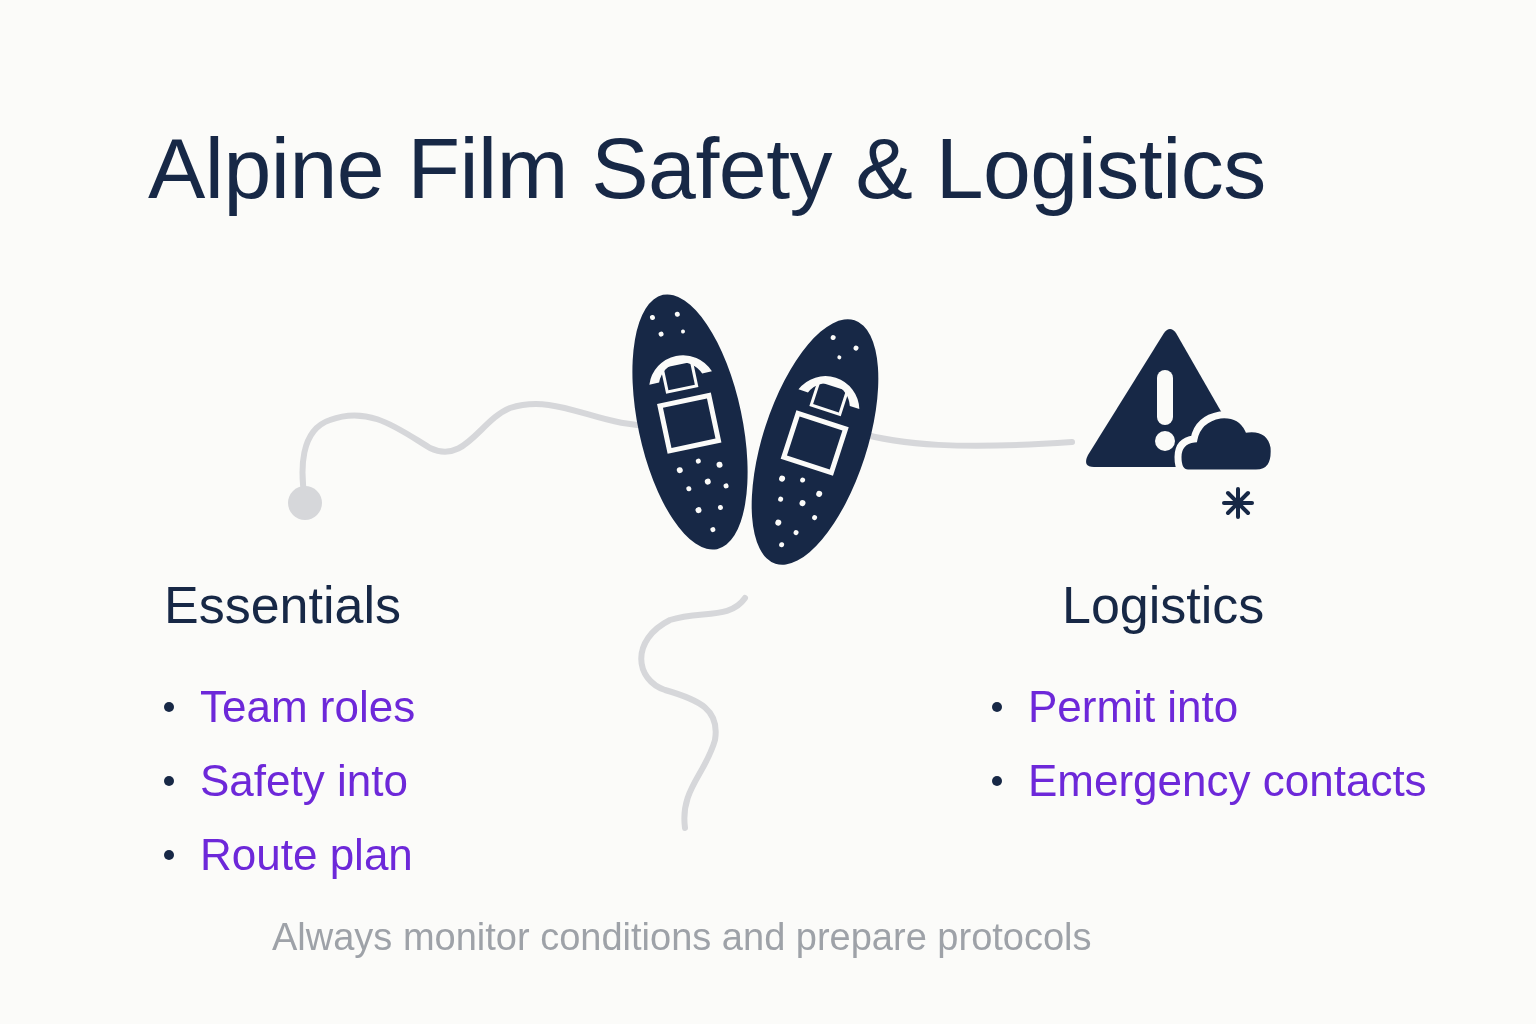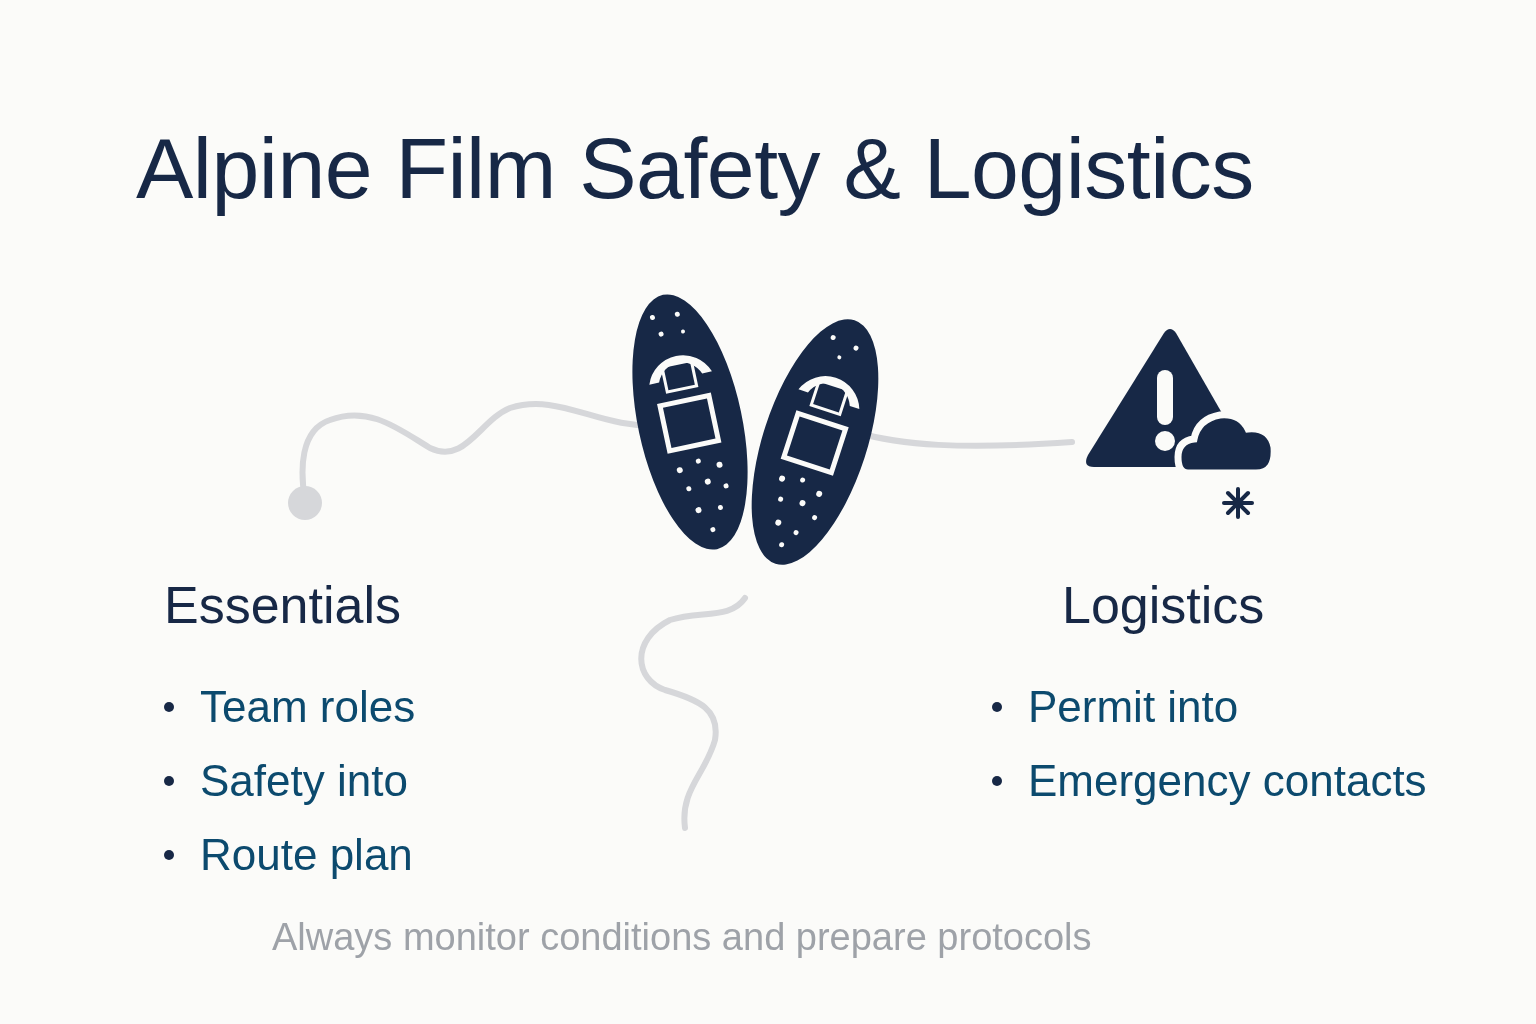--- a/index.html
+++ b/index.html
@@ -10,21 +10,21 @@
       width: 1536px;
       height: 1024px;
       background: #fbfbf9;
       position: relative;
       overflow: hidden;
       font-family: "Liberation Sans", "DejaVu Sans", sans-serif;
       color: #172846;
     }
     .title {
       position: absolute;
-      left: 136px;
+      left: 148px;
       top: 118px;
       font-size: 86px;
       line-height: 100px;
       letter-spacing: -0.5px;
       font-weight: 400;
       color: #172846;
       margin: 0;
       white-space: nowrap;
       text-align: center;
     }
@@ -52,21 +52,21 @@
       margin: 0;
       padding: 0;
     }
     .list-left { left: 164px; top: 670px; }
     .list-right { left: 992px; top: 670px; }
     .bullet-item {
       display: flex;
       align-items: center;
       height: 74px;
       font-size: 44px;
-      color: #0c4a6e;
+      color: #6d28d9;
       white-space: nowrap;
     }
     .bullet-dot {
       width: 10px;
       height: 10px;
       border-radius: 50%;
       background: #172846;
       margin-right: 26px;
       flex: 0 0 auto;
     }

